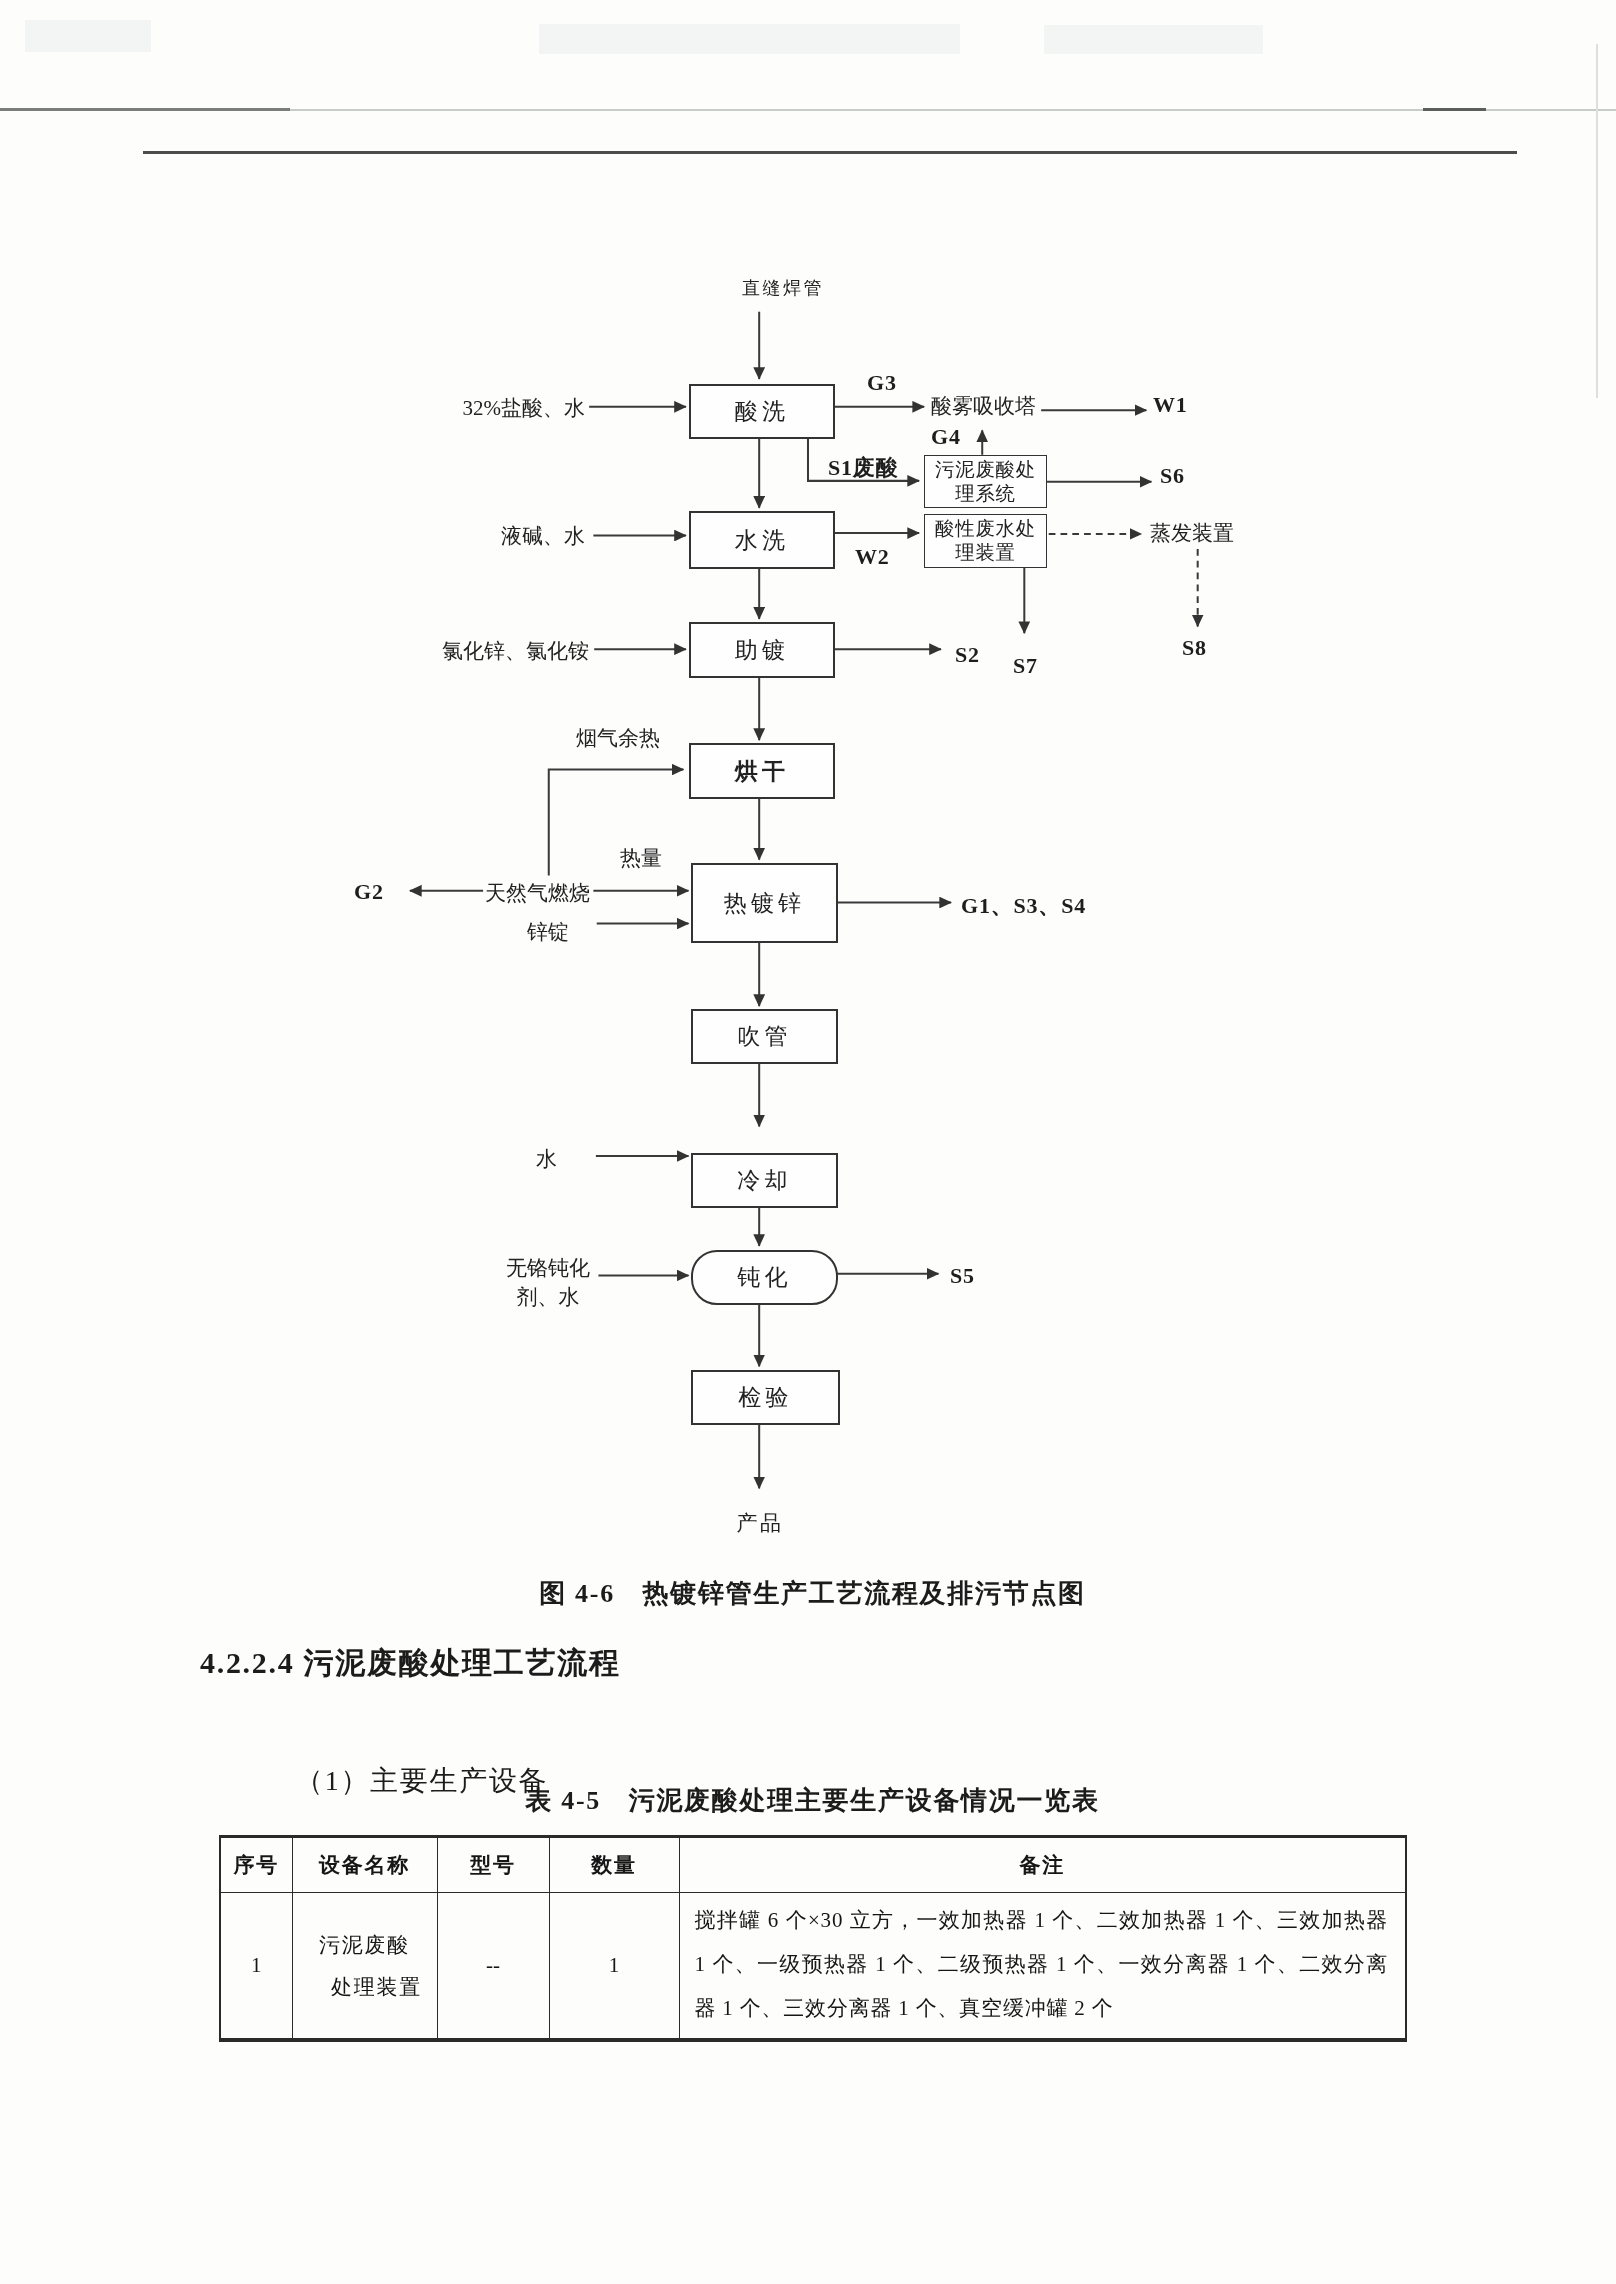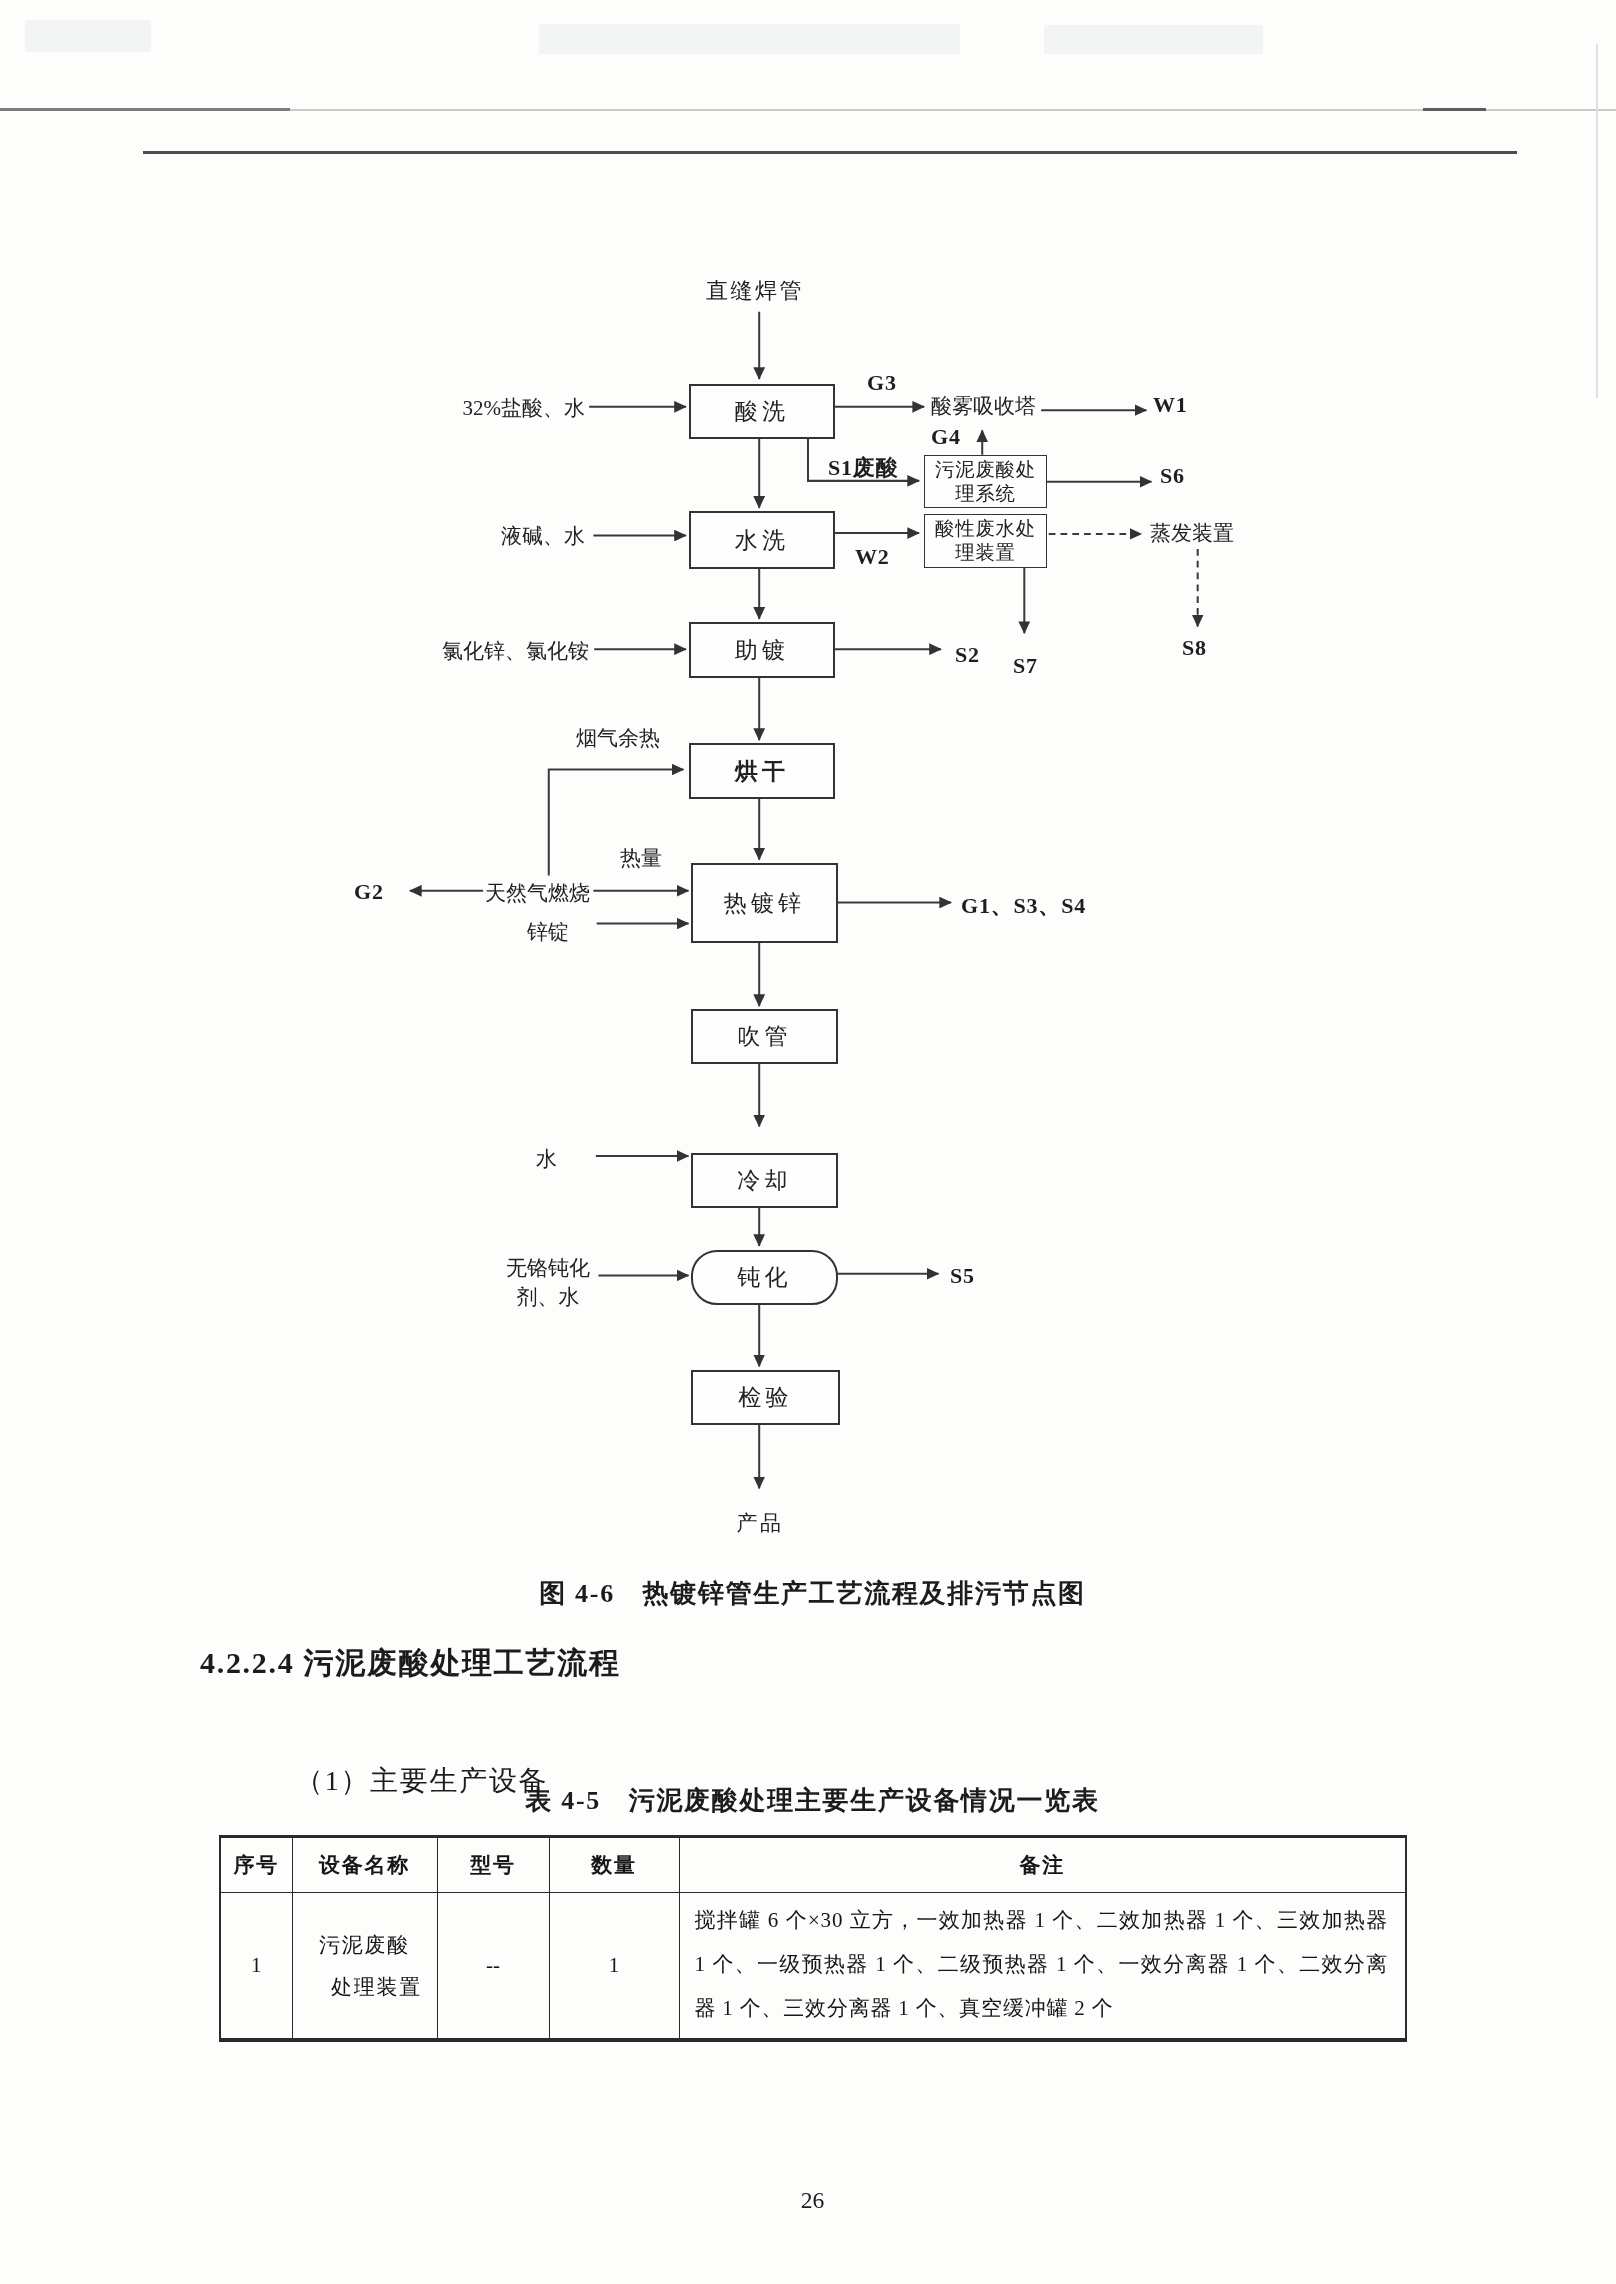--- a/index.html
+++ b/index.html
@@ -151,21 +151,21 @@
 
   <div class="sbox" style="left:924px;top:455px;width:121px;height:51px;">
     <span>污泥废酸处</span>
     <span>理系统</span>
   </div>
   <div class="sbox" style="left:924px;top:514px;width:121px;height:52px;">
     <span>酸性废水处</span>
     <span>理装置</span>
   </div>
 
-  <div class="flabel ctr" style="left:684px;top:276px;width:142px;font-size:22px;letter-spacing:2.5px;">直缝焊管</div>
+  <div class="flabel ctr" style="left:712px;top:276px;width:142px;font-size:18px;letter-spacing:2.5px;">直缝焊管</div>
   <div class="flabel rt" style="left:453px;top:394px;width:132px;">32%盐酸、水</div>
   <div class="flabel rt" style="left:484px;top:522px;width:101px;">液碱、水</div>
   <div class="flabel rt" style="left:436px;top:637px;width:153px;">氯化锌、氯化铵</div>
   <div class="flabel" style="left:576px;top:724px;">烟气余热</div>
   <div class="flabel" style="left:620px;top:844px;">热量</div>
   <div class="flabel" style="left:485px;top:879px;">天然气燃烧</div>
   <div class="flabel" style="left:527px;top:918px;">锌锭</div>
   <div class="flabel" style="left:536px;top:1145px;">水</div>
   <div class="flabel ctr" style="left:500px;top:1254px;width:96px;white-space:normal;line-height:29px;">
     <span style="display:block;">无铬钝化</span>
@@ -219,16 +219,15 @@
             <span style="display:block;padding-left:24px;">处理装置</span>
           </div>
         </td>
         <td>--</td>
         <td>1</td>
         <td class="remark">搅拌罐 6 个×30 立方，一效加热器 1 个、二效加热器 1 个、三效加热器 1 个、一级预热器 1 个、二级预热器 1 个、一效分离器 1 个、二效分离器 1 个、三效分离器 1 个、真空缓冲罐 2 个</td>
       </tr>
     </tbody>
   </table>
 
-  <div class="page-num">26</div>
 
 </div>
 
 
 </body></html>

